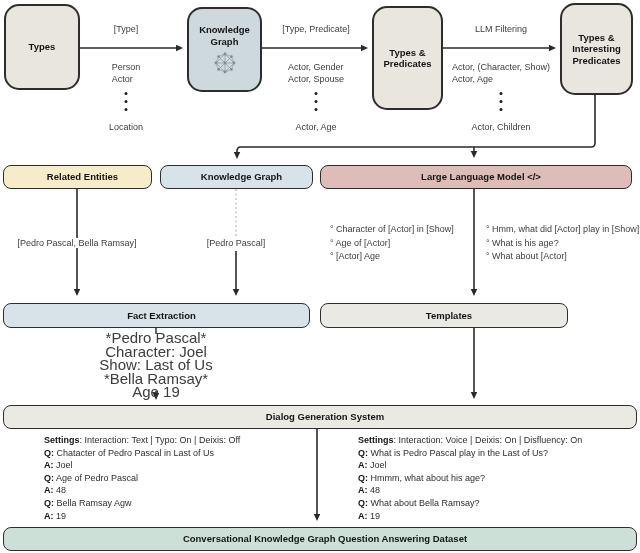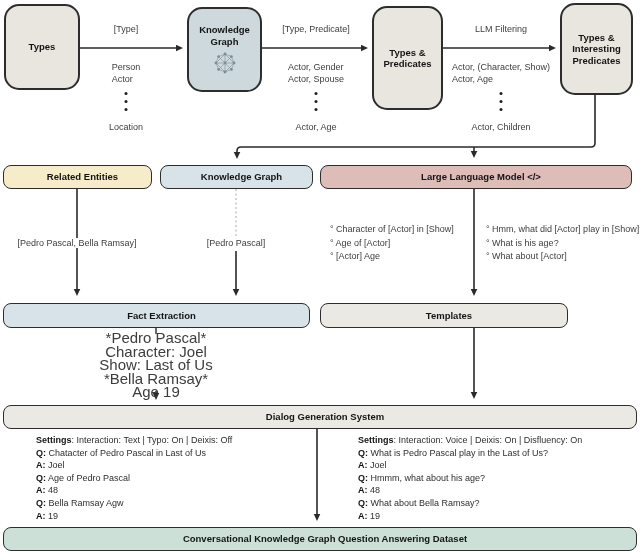--- a/index.html
+++ b/index.html
@@ -188,21 +188,21 @@
     <div>Character: Joel</div>
     <div>Show: Last of Us</div>
     <div>*Bella Ramsay*</div>
     <div>Age 19</div>
   </div>
 
   <div class="box ltgray" style="left:3px;top:405px;width:634px;height:24px">
     <span>Dialog Generation System</span>
   </div>
 
-  <div class="dialog" style="left:36px;top:434px">
+  <div class="dialog" style="left:44px;top:434px">
     <div><b>Settings</b><span>: Interaction: Text | Typo: On | Deixis: Off</span></div>
     <div><b>Q:</b><span> Chatacter of Pedro Pascal in Last of Us</span></div>
     <div><b>A:</b><span> Joel</span></div>
     <div><b>Q:</b><span> Age of Pedro Pascal</span></div>
     <div><b>A:</b><span> 48</span></div>
     <div><b>Q:</b><span> Bella Ramsay Agw</span></div>
     <div><b>A:</b><span> 19</span></div>
   </div>
 
   <div class="dialog" style="left:358px;top:434px">

